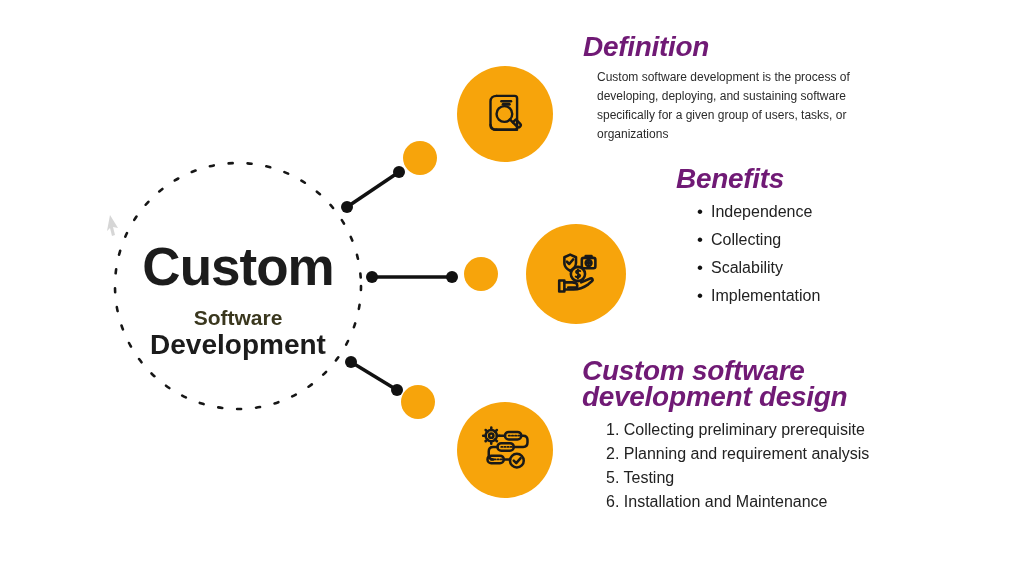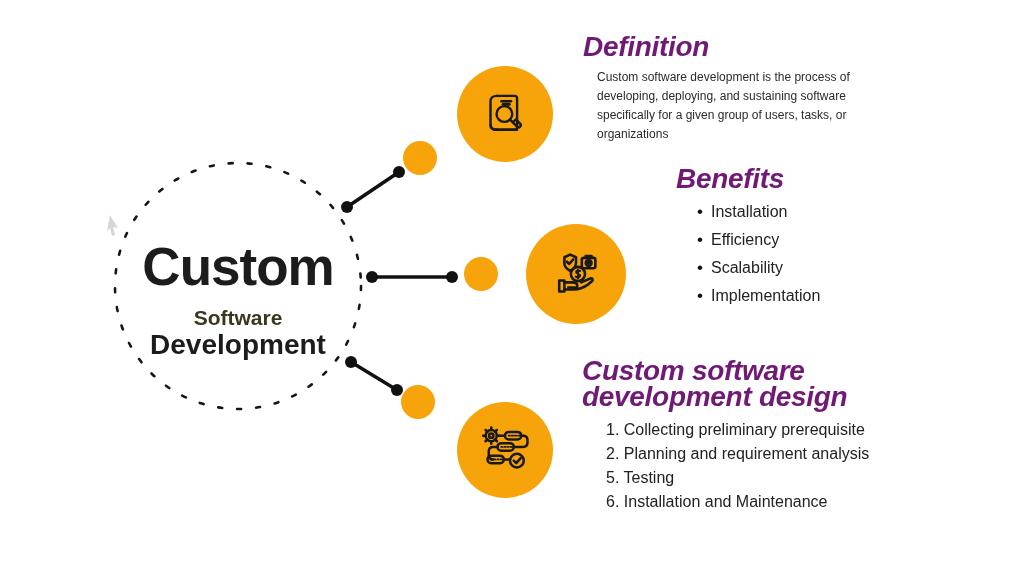--- a/index.html
+++ b/index.html
@@ -158,22 +158,22 @@
       <span>Custom software development is the process of</span>
       <span>developing, deploying, and sustaining software</span>
       <span>specifically for a given group of users, tasks, or</span>
       <span>organizations</span>
     </div>
   </div>
 
   <div class="sec sec-benefits">
     <h2>Benefits</h2>
     <ul class="benefit-list">
-      <li>Installation</li>
-      <li>Efficiency</li>
+      <li>Independence</li>
+      <li>Collecting</li>
       <li>Scalability</li>
       <li>Implementation</li>
     </ul>
   </div>
 
   <div class="sec sec-process">
     <h2 class="proc-heading">
       <div>Custom software</div>
       <div>development design</div>
     </h2>

